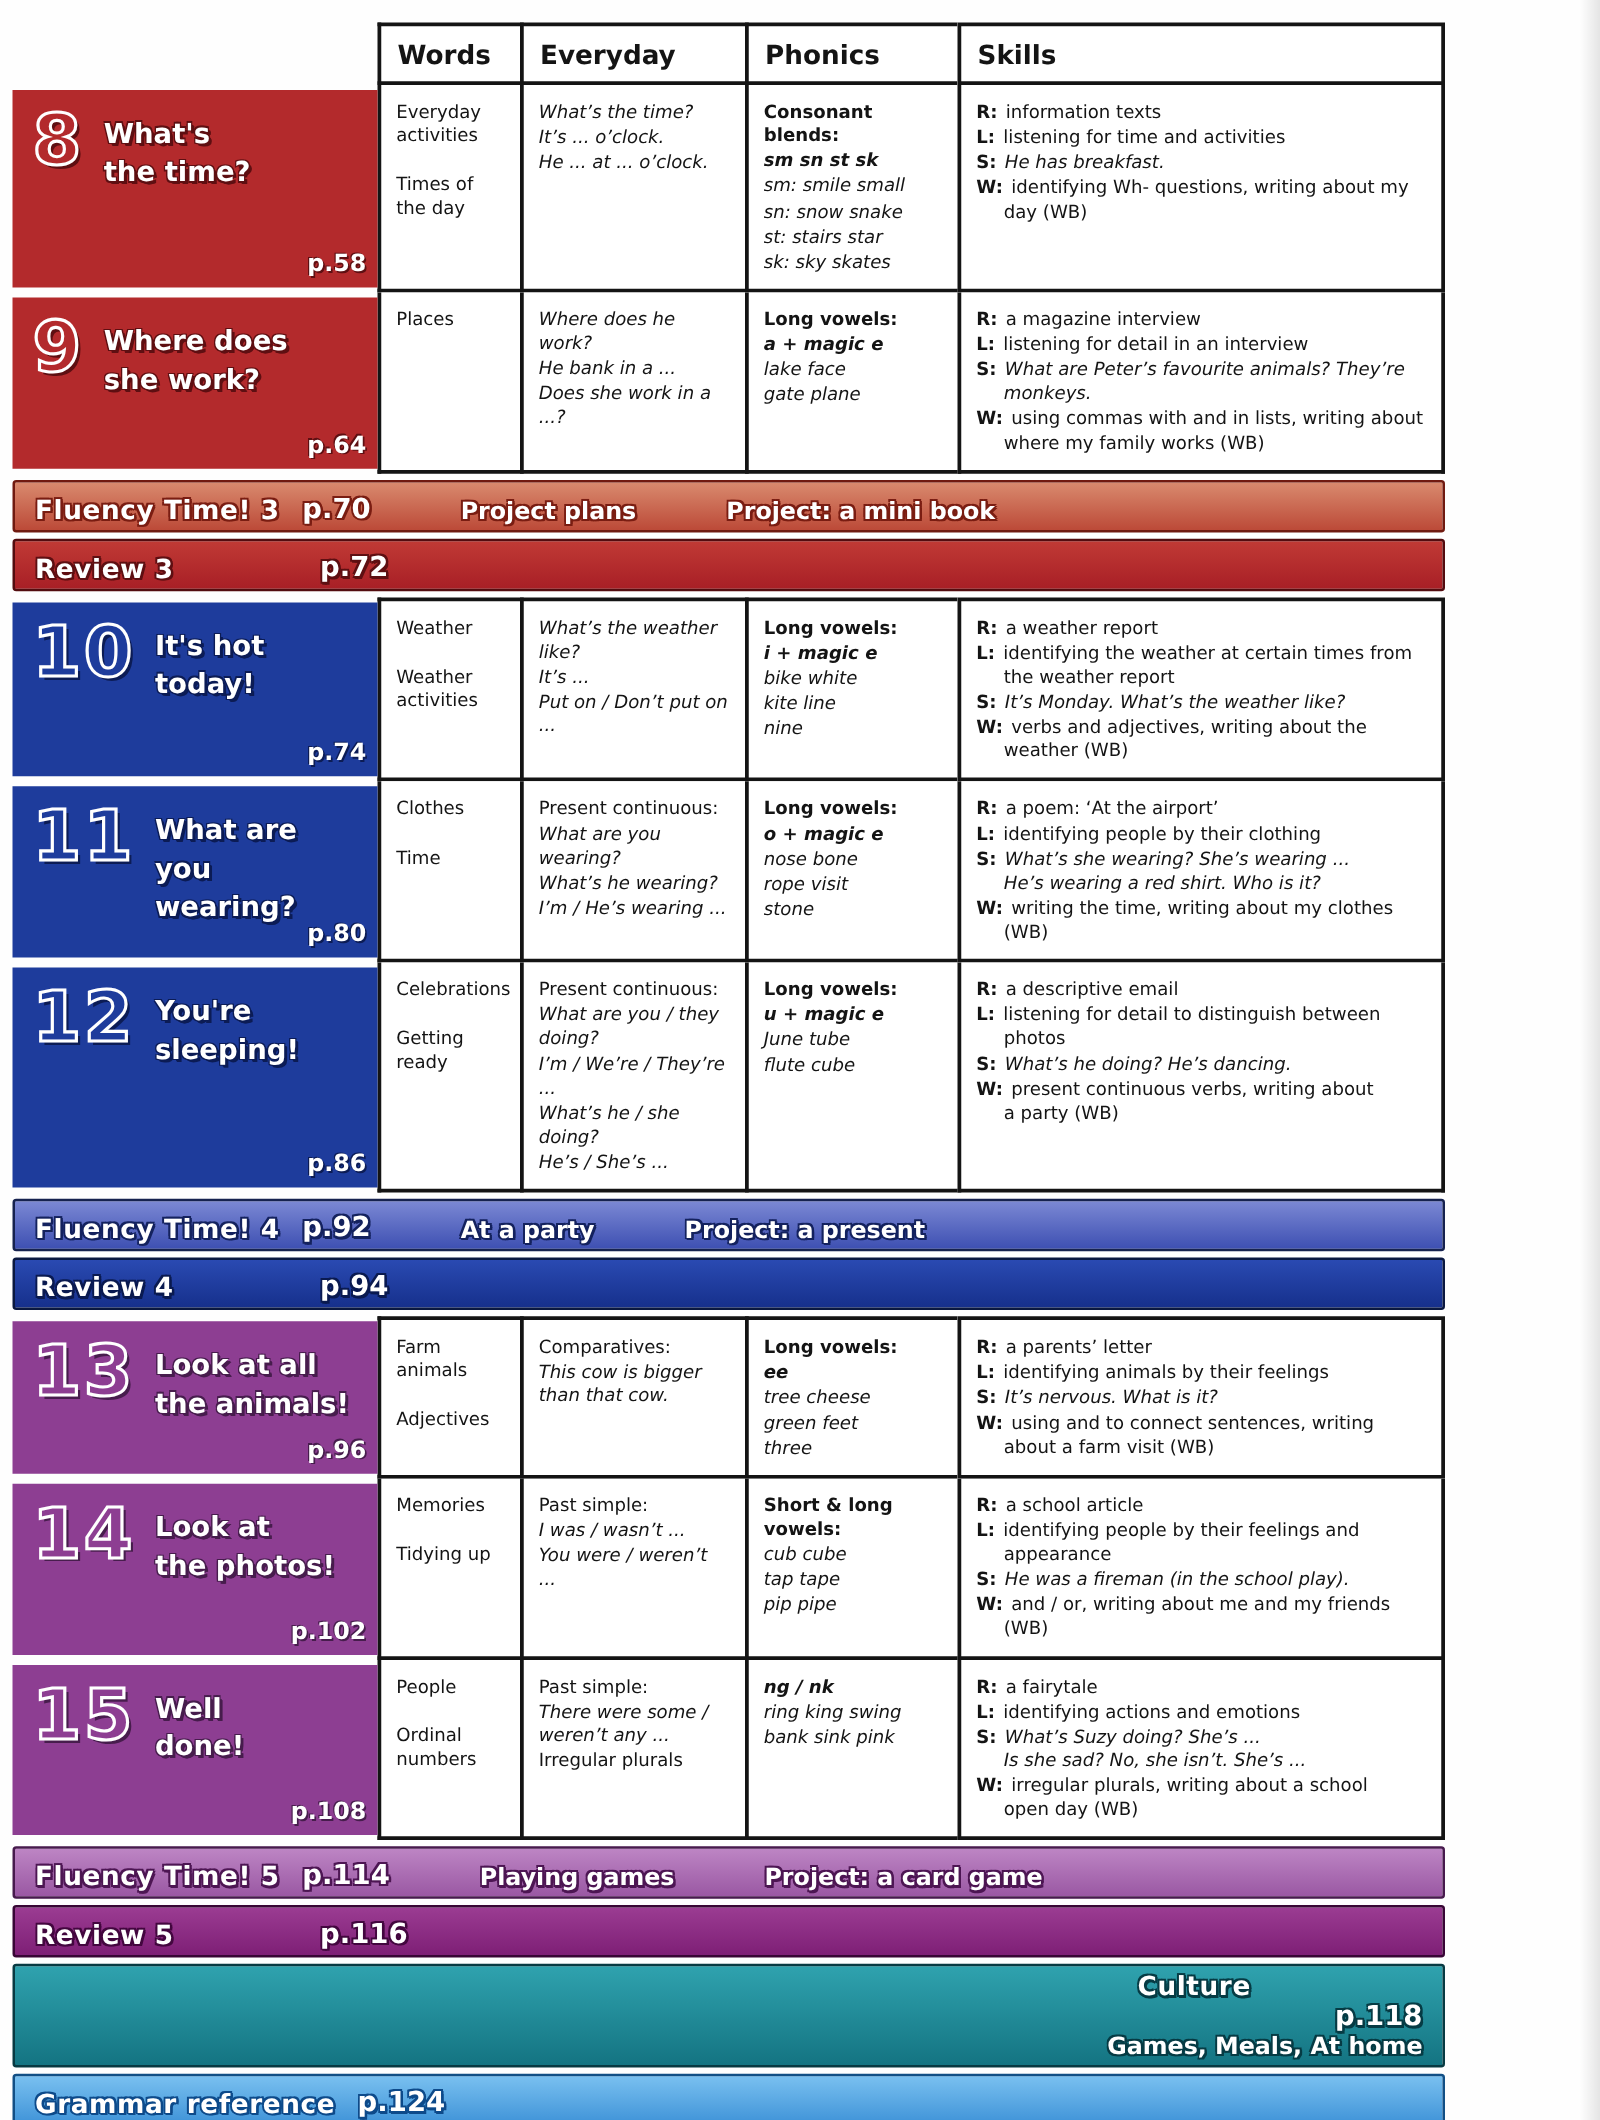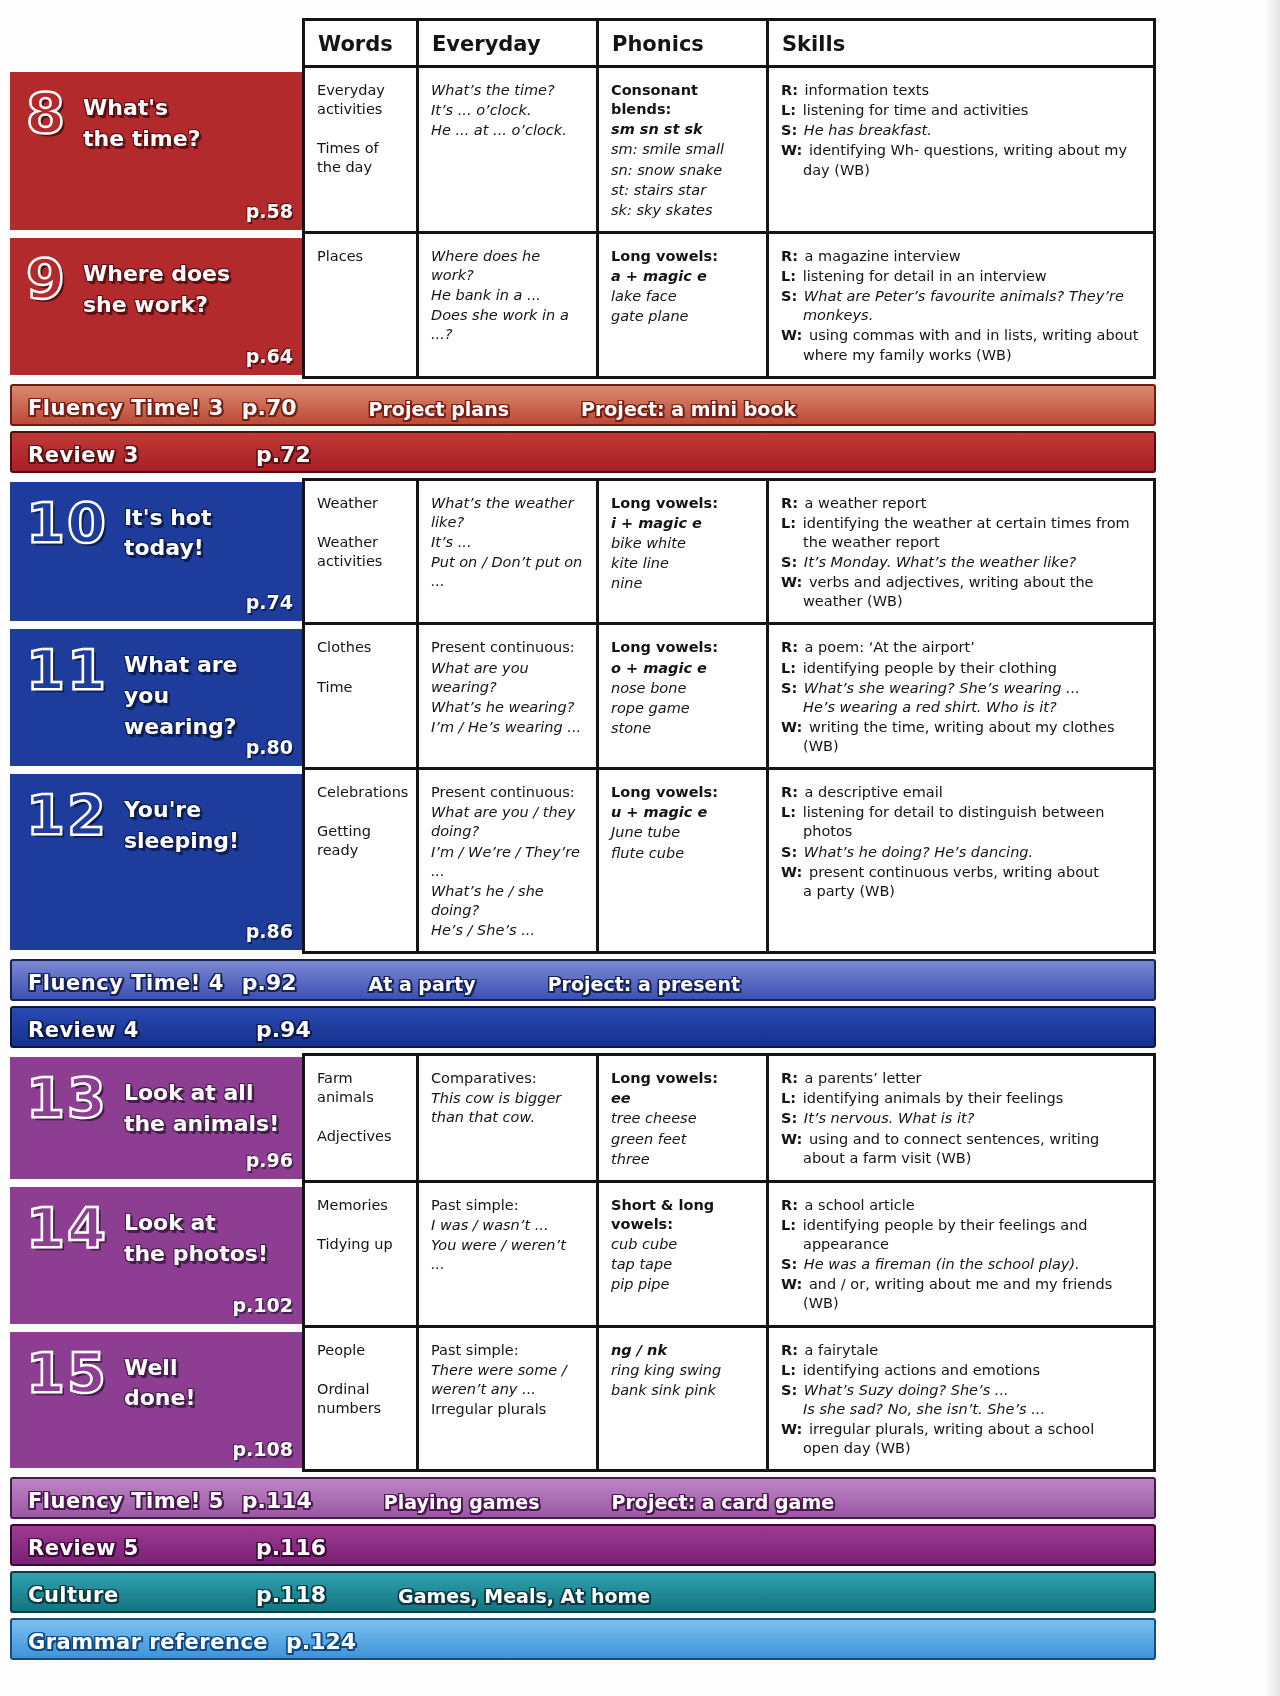--- a/index.html
+++ b/index.html
@@ -195,21 +195,21 @@
           <div class="cell grammar-cell">
             <div class="gline">Present continuous:</div>
             <div class="gline it">What are you wearing?</div>
             <div class="gline it">What’s he wearing?</div>
             <div class="gline it">I’m / He’s wearing ...</div>
           </div>
           <div class="cell phonics-cell">
             <div class="pline bd">Long vowels:</div>
             <div class="pline it bd">o + magic e</div>
             <div class="pline it">nose bone</div>
-            <div class="pline it">rope game</div>
+            <div class="pline it">rope visit</div>
             <div class="pline it">stone</div>
           </div>
           <div class="cell skills-cell">
             <div class="sline"><b class="skey">R:</b> a poem: ‘At the airport’</div>
             <div class="sline"><b class="skey">L:</b> identifying people by their clothing</div>
             <div class="sline it"><b class="skey">S:</b> What’s she wearing? She’s wearing ...
 He’s wearing a red shirt. Who is it?</div>
             <div class="sline"><b class="skey">W:</b> writing the time, writing about my clothes (WB)</div>
           </div>
         </div>
@@ -366,21 +366,21 @@
         <div class="banner" style="background: linear-gradient(rgb(189, 133, 196), rgb(154, 88, 163)); border-color: rgb(71, 26, 77); --dk: #4d1653;">
           <span class="b-label">Fluency Time! 5</span>
           <span class="b-page">p.114</span>
           <span class="b-extra">Playing games</span>
           <span class="b-extra">Project: a card game</span>
         </div>
         <div class="banner fixed" style="background: linear-gradient(rgb(155, 60, 146), rgb(126, 31, 118)); border-color: rgb(56, 6, 53); --dk: #43073f;">
           <span class="b-label">Review 5</span>
           <span class="b-page">p.116</span>
         </div>
-        <div class="banner fixed" style="background: linear-gradient(rgb(47, 162, 174), rgb(20, 116, 130)); border-color: rgb(8, 58, 66); --dk: #063b44;">
+        <div class="banner fixed" style="background: linear-gradient(rgb(47, 162, 174), rgb(20, 116, 130)); border-color: rgb(8, 58, 66); flex-direction: column; --dk: #063b44;">
           <span class="b-label">Culture</span>
           <span class="b-page">p.118</span>
           <span class="b-extra">Games, Meals, At home</span>
         </div>
         <div class="banner" style="background: linear-gradient(rgb(121, 192, 240), rgb(63, 147, 216)); border-color: rgb(18, 79, 133); --dk: #0d4a8a;">
           <span class="b-label">Grammar reference</span>
           <span class="b-page">p.124</span>
         </div>
       </div>
   </div>

